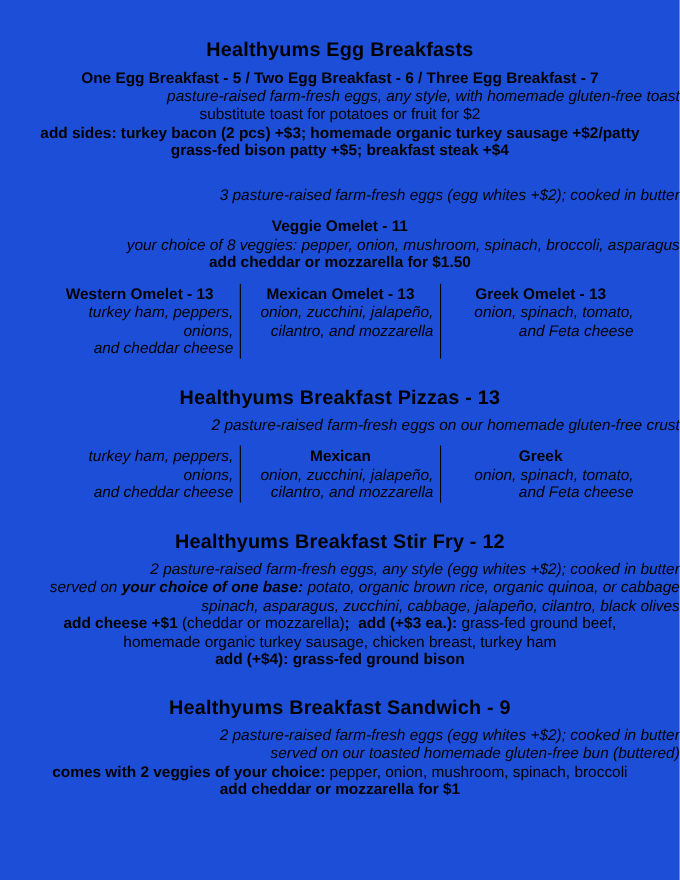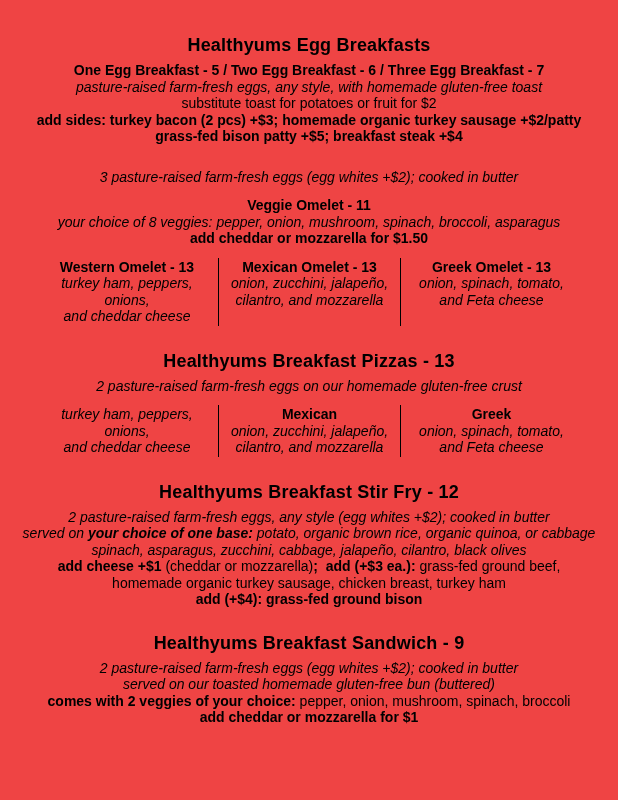--- a/index.html
+++ b/index.html
@@ -1,41 +1,41 @@
 <!DOCTYPE html>
 <html><head>
 <meta charset="utf-8">
 <style>
   * { margin: 0; padding: 0; box-sizing: border-box; }
   html, body { background: #ffffff; }
   .page {
     width: 618px;
     height: 800px;
     margin: 0 auto;
-    background: #ef4444;
+    background: #1d4ed8;
     color: #000000;
     font-family: "Liberation Sans", sans-serif;
     text-align: center;
     padding-top: 34px;
     overflow: hidden;
   }
   .section { margin-bottom: 24px; }
   .section-title {
     font-size: 18px;
     font-weight: bold;
     line-height: 22px;
     margin-bottom: 6px;
     letter-spacing: 0.2px;
   }
   .line {
     font-size: 14px;
     line-height: 16.5px;
   }
   .bold { font-weight: bold; }
-  .italic { font-style: italic; }
+  .italic { font-style: italic; text-align: right; }
   .sub-block { margin-top: 12px; }
   .variety-table {
     margin-top: 11px;
     display: flex;
     justify-content: center;
     align-items: stretch;
   }
   .variety-col {
     width: 182px;
     padding: 1px 6px;

